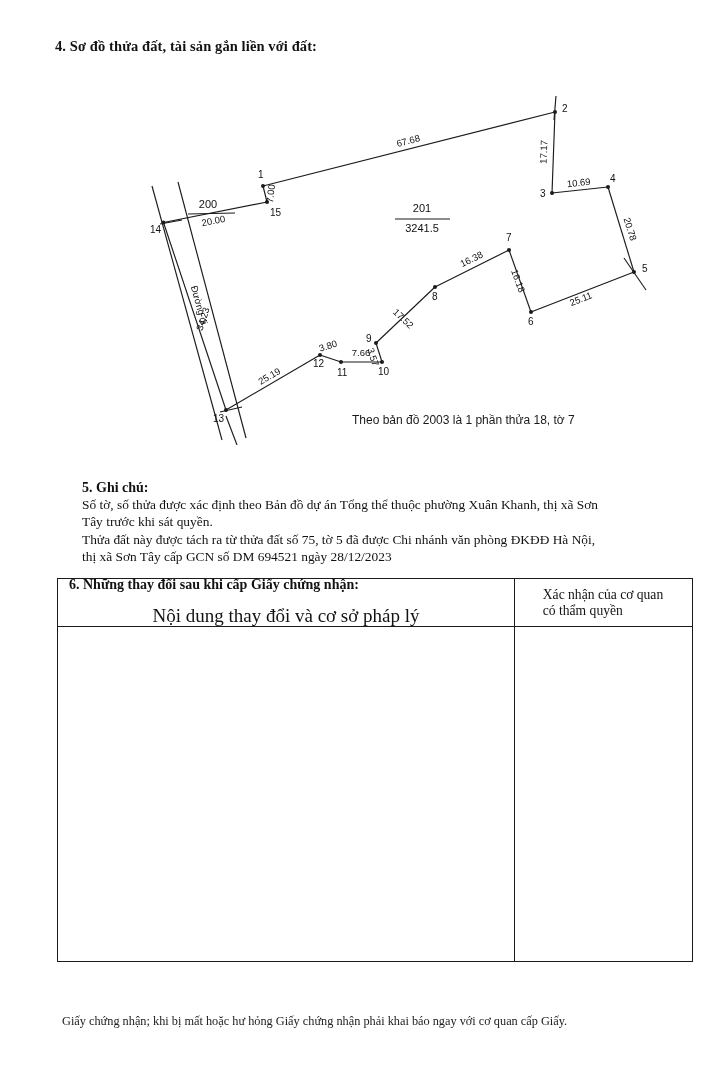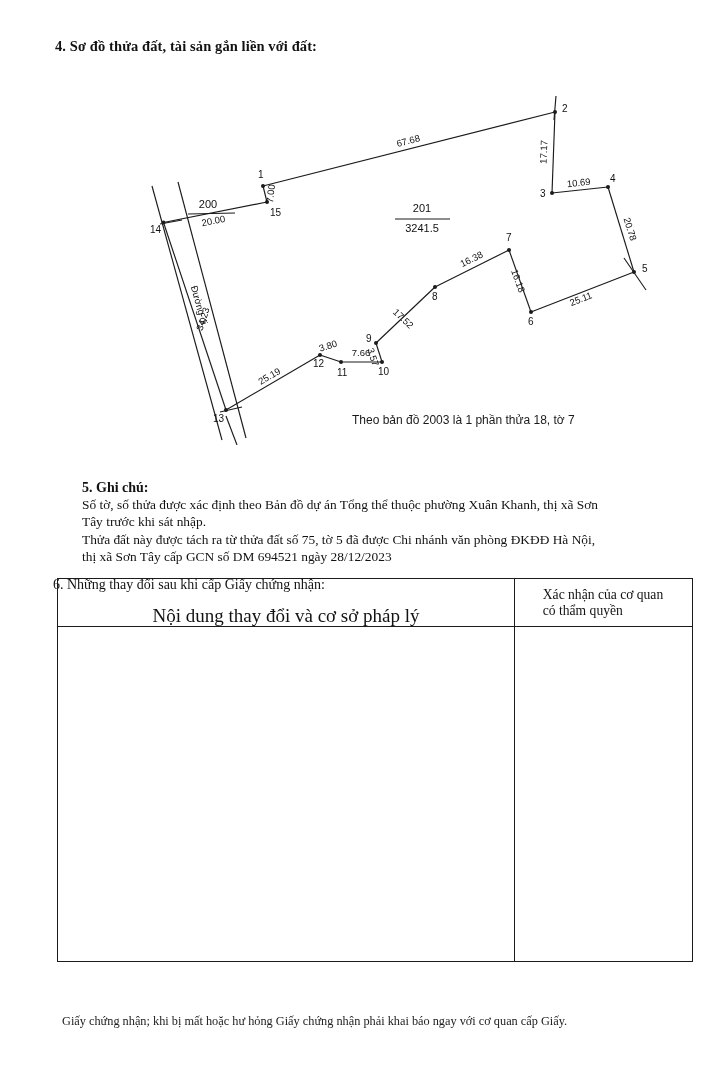--- a/index.html
+++ b/index.html
@@ -83,24 +83,24 @@
     top: 16px;
     width: 612px;
     font-size: 13.4px;
     line-height: 17.4px;
   }
   .sec5-body p { margin: 0; }
 
   
   .sec6-title {
     position: absolute;
-    left: 53px;
+    left: 69px;
     top: 577px;
     font-size: 14px;
-    font-weight: normal;
+    font-weight: bold;
     white-space: nowrap;
   }
   .changes-table {
     position: absolute;
     left: 57px;
     top: 578px;
     width: 636px;
     height: 384px;
     border: 1.3px solid #1b1b1b;
     box-sizing: border-box;
@@ -297,21 +297,21 @@
       <text class="roadlbl" x="66" y="216" text-anchor="middle" transform="rotate(74.5 66 216)">Đường đi</text>
     </svg>
   </div>
 
   <div class="map-caption">Theo bản đồ 2003 là 1 phần thửa 18, tờ 7</div>
 
   <div class="sec5">
     <div class="sec5-title">5. Ghi chú:</div>
     <div class="sec5-body">
       <p>Số tờ, số thửa được xác định theo Bản đồ dự án Tổng thể thuộc phường Xuân Khanh, thị xã Sơn</p>
-      <p>Tây trước khi sát nhập.</p>
+      <p>Tây trước khi sát quyền.</p>
       <p>Thửa đất này được tách ra từ thửa đất số 75, tờ 5 đã được Chi nhánh văn phòng ĐKĐĐ Hà Nội,</p>
       <p>thị xã Sơn Tây cấp GCN số DM 694521 ngày 28/12/2023</p>
     </div>
   </div>
 
   <div class="sec6-title">6. Những thay đổi sau khi cấp Giấy chứng nhận:</div>
 
   <div class="changes-table">
     <div class="tbl-head"></div>
     <div class="tbl-col-div"></div>

